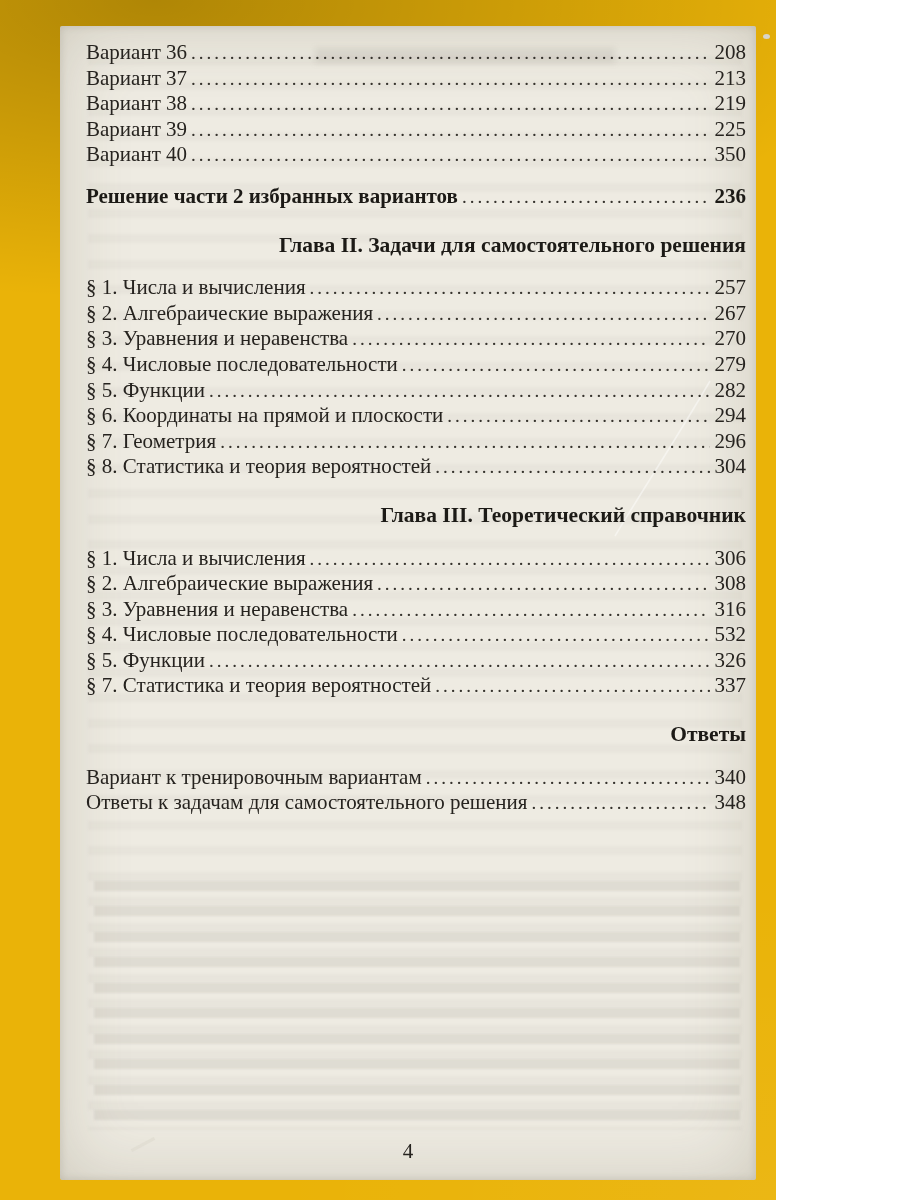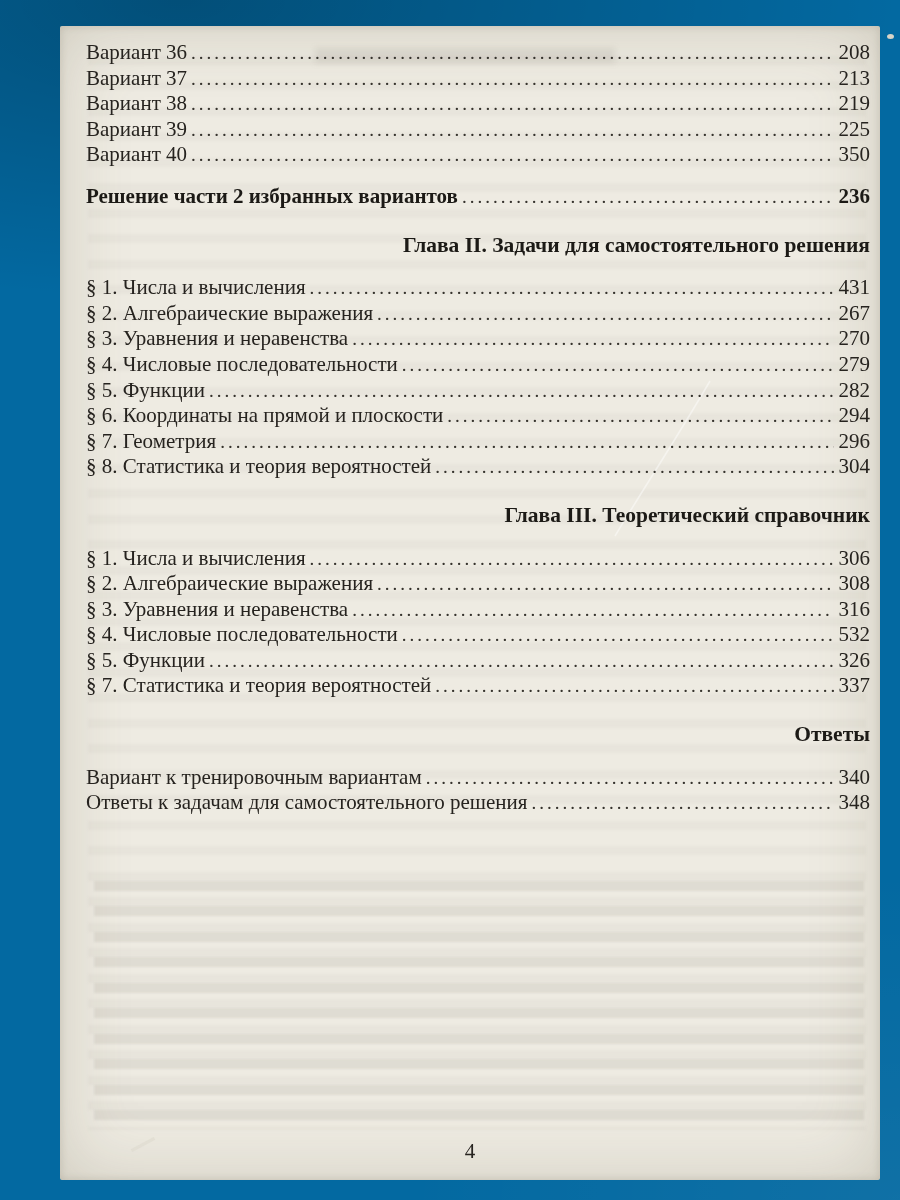--- a/index.html
+++ b/index.html
@@ -1,22 +1,22 @@
 <!DOCTYPE html>
 <html><head>
 <meta charset="utf-8">
 <style>
   html, body { margin: 0; padding: 0; }
   body { width: 900px; height: 1200px; font-family: "Liberation Serif", "DejaVu Serif", serif; }
 
   .scan {
     position: relative;
-    width: 900px;
+    width: 776px;
     height: 1200px;
-    background: #0369a1;
+    background: #eab308;
     overflow: hidden;
     text-decoration: underline;
   }
   
   .scan::before {
     content: "";
     position: absolute; inset: 0;
     background:
       radial-gradient(1200px 500px at 20% 0%, rgba(0,0,0,0.25), transparent 60%),
       radial-gradient(900px 600px at 100% 100%, rgba(255,255,255,0.05), transparent 55%);
@@ -168,21 +168,21 @@
               <span class="title">Решение части 2 избранных вариантов</span>
               <span class="dots"></span>
               <span class="pnum">236</span>
             </div>
           </div>
           <div class="heading">Глава II. Задачи для самостоятельного решения</div>
           <div class="block">
             <div class="row">
               <span class="title">§ 1. Числа и вычисления</span>
               <span class="dots"></span>
-              <span class="pnum">431</span>
+              <span class="pnum">257</span>
             </div>
             <div class="row">
               <span class="title">§ 2. Алгебраические выражения</span>
               <span class="dots"></span>
               <span class="pnum">267</span>
             </div>
             <div class="row">
               <span class="title">§ 3. Уравнения и неравенства</span>
               <span class="dots"></span>
               <span class="pnum">270</span>

